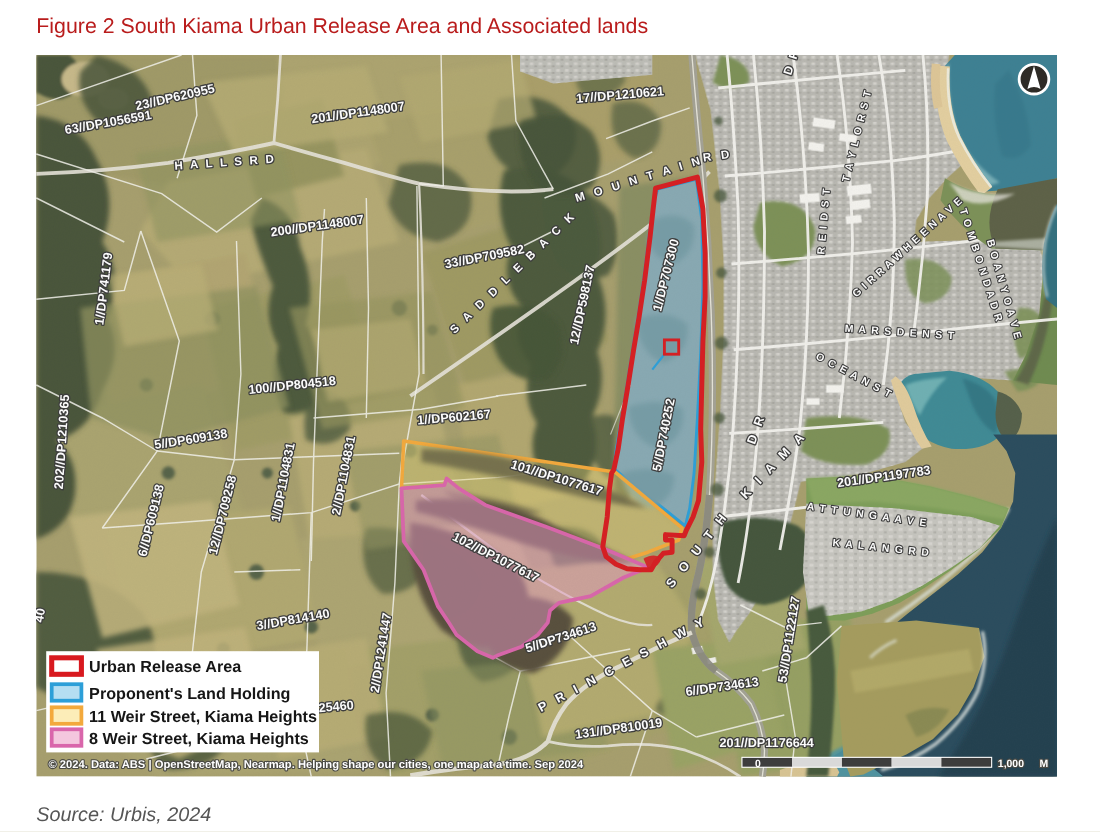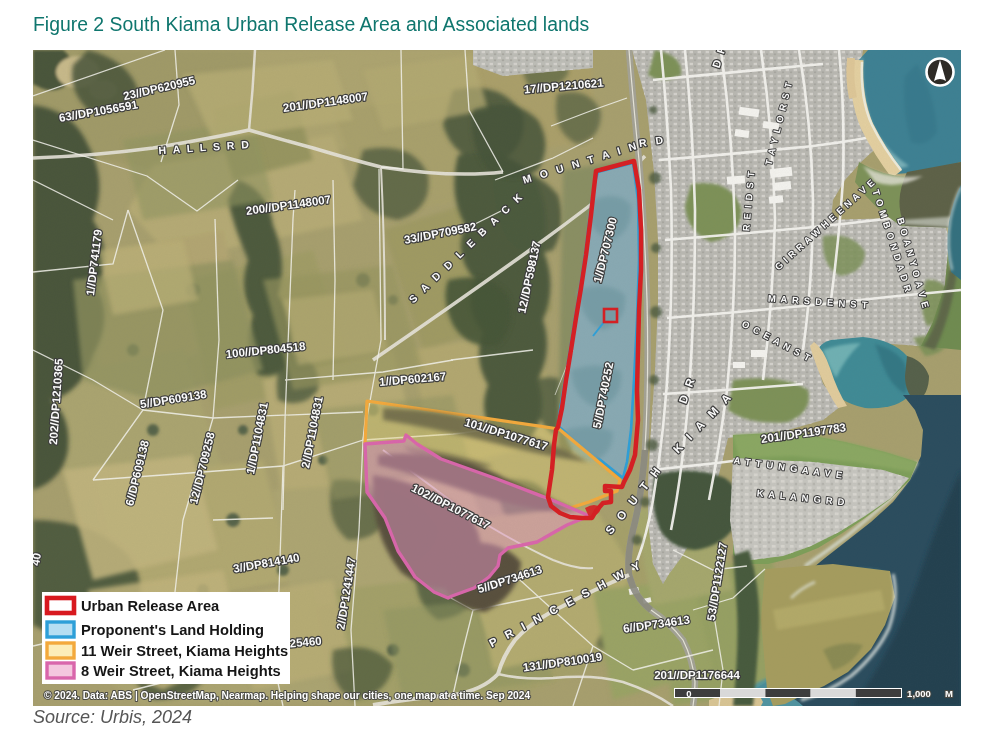--- a/index.html
+++ b/index.html
@@ -1,19 +1,19 @@
 <!DOCTYPE html>
 <html><head>
 <meta charset="utf-8">
 <style>
   html,body{margin:0;padding:0;background:#ffffff;width:1000px;height:756px;overflow:hidden;}
   body{font-family:"Liberation Sans", sans-serif;position:relative;}
-  .title{position:absolute;left:33px;top:12.5px;font-size:19.4px;color:#0f766e;}
+  .title{position:absolute;left:33px;top:12.5px;font-size:19.4px;color:#b91c1c;}
   .map{position:absolute;left:33px;top:50px;width:928px;height:656px;}
-  .source{position:absolute;left:33px;top:707px;font-size:18px;font-style:italic;color:#565656;}
+  .source{position:absolute;left:33px;top:730px;font-size:18px;font-style:italic;color:#565656;}
 </style>
 </head>
 <body>
 
 <div class="title">Figure 2 South Kiama Urban Release Area and Associated lands</div>
 
 <div class="map">
 <svg width="928" height="656" viewBox="0 0 928 656">
 <defs>
   <filter id="soft" x="-20%" y="-20%" width="140%" height="140%">

